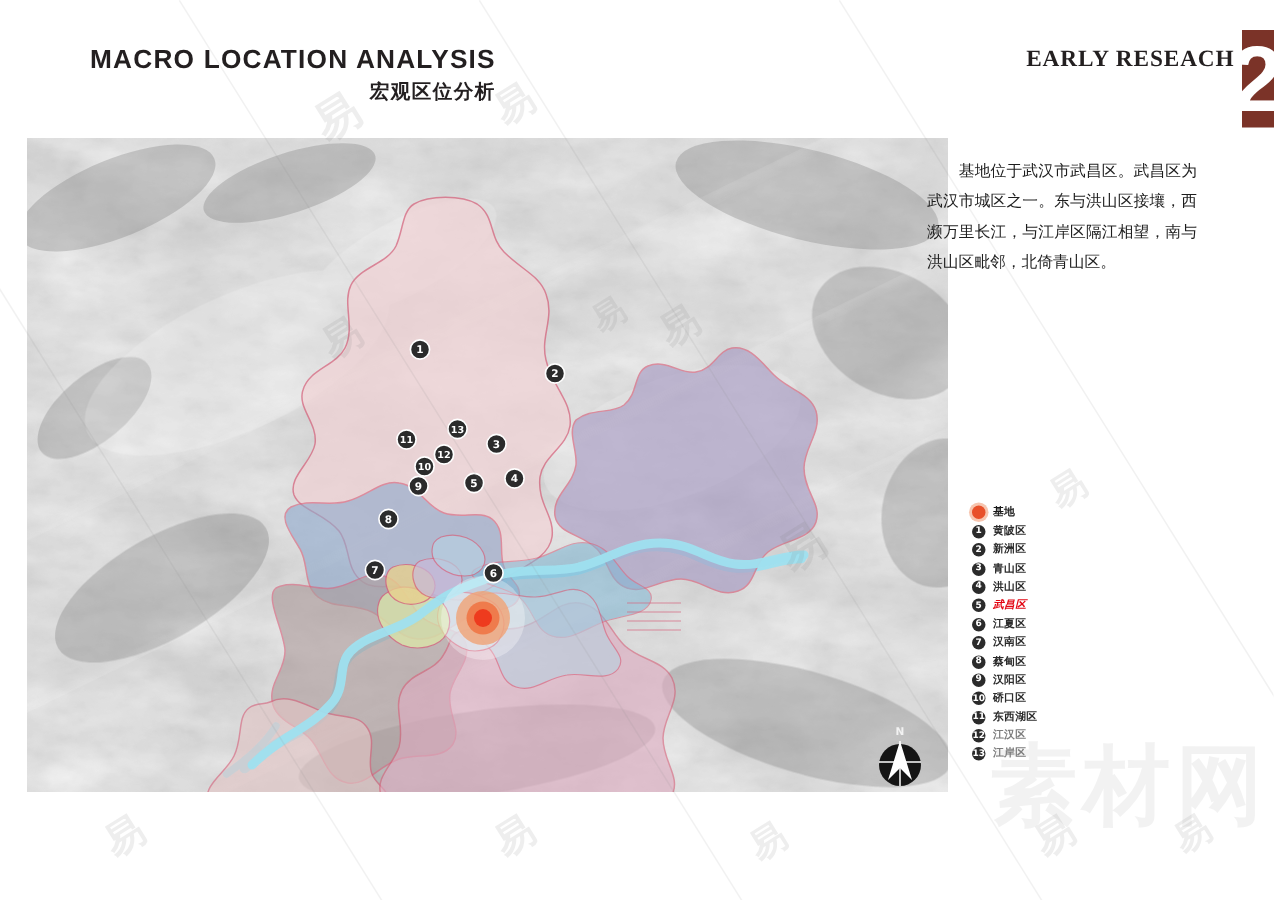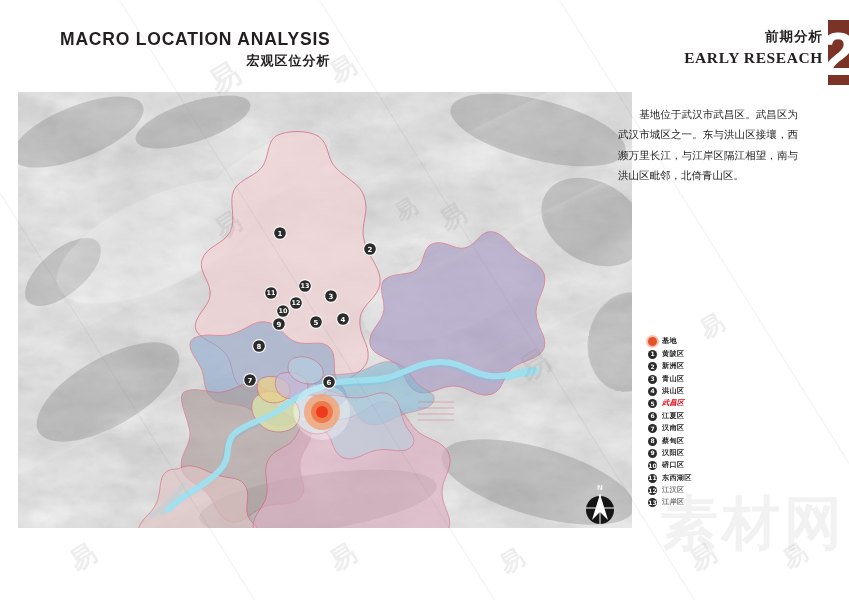--- a/index.html
+++ b/index.html
@@ -60,21 +60,20 @@
 <body>
 
 <div id="header">
 
   <div id="title-block">
     <div id="title-en">MACRO LOCATION ANALYSIS</div>
     <div id="title-cn">宏观区位分析</div>
   </div>
 
   <div id="right-title">
-    <div id="rt-cn">前期分析</div>
     <div id="rt-en">EARLY RESEACH</div>
   </div>
 
   <div id="num-box"></div>
   <div id="num-digit">2</div>
 </div>
 
 <div id="map-frame">
   <svg id="map-canvas" viewBox="0 0 614 436">
     <defs>

